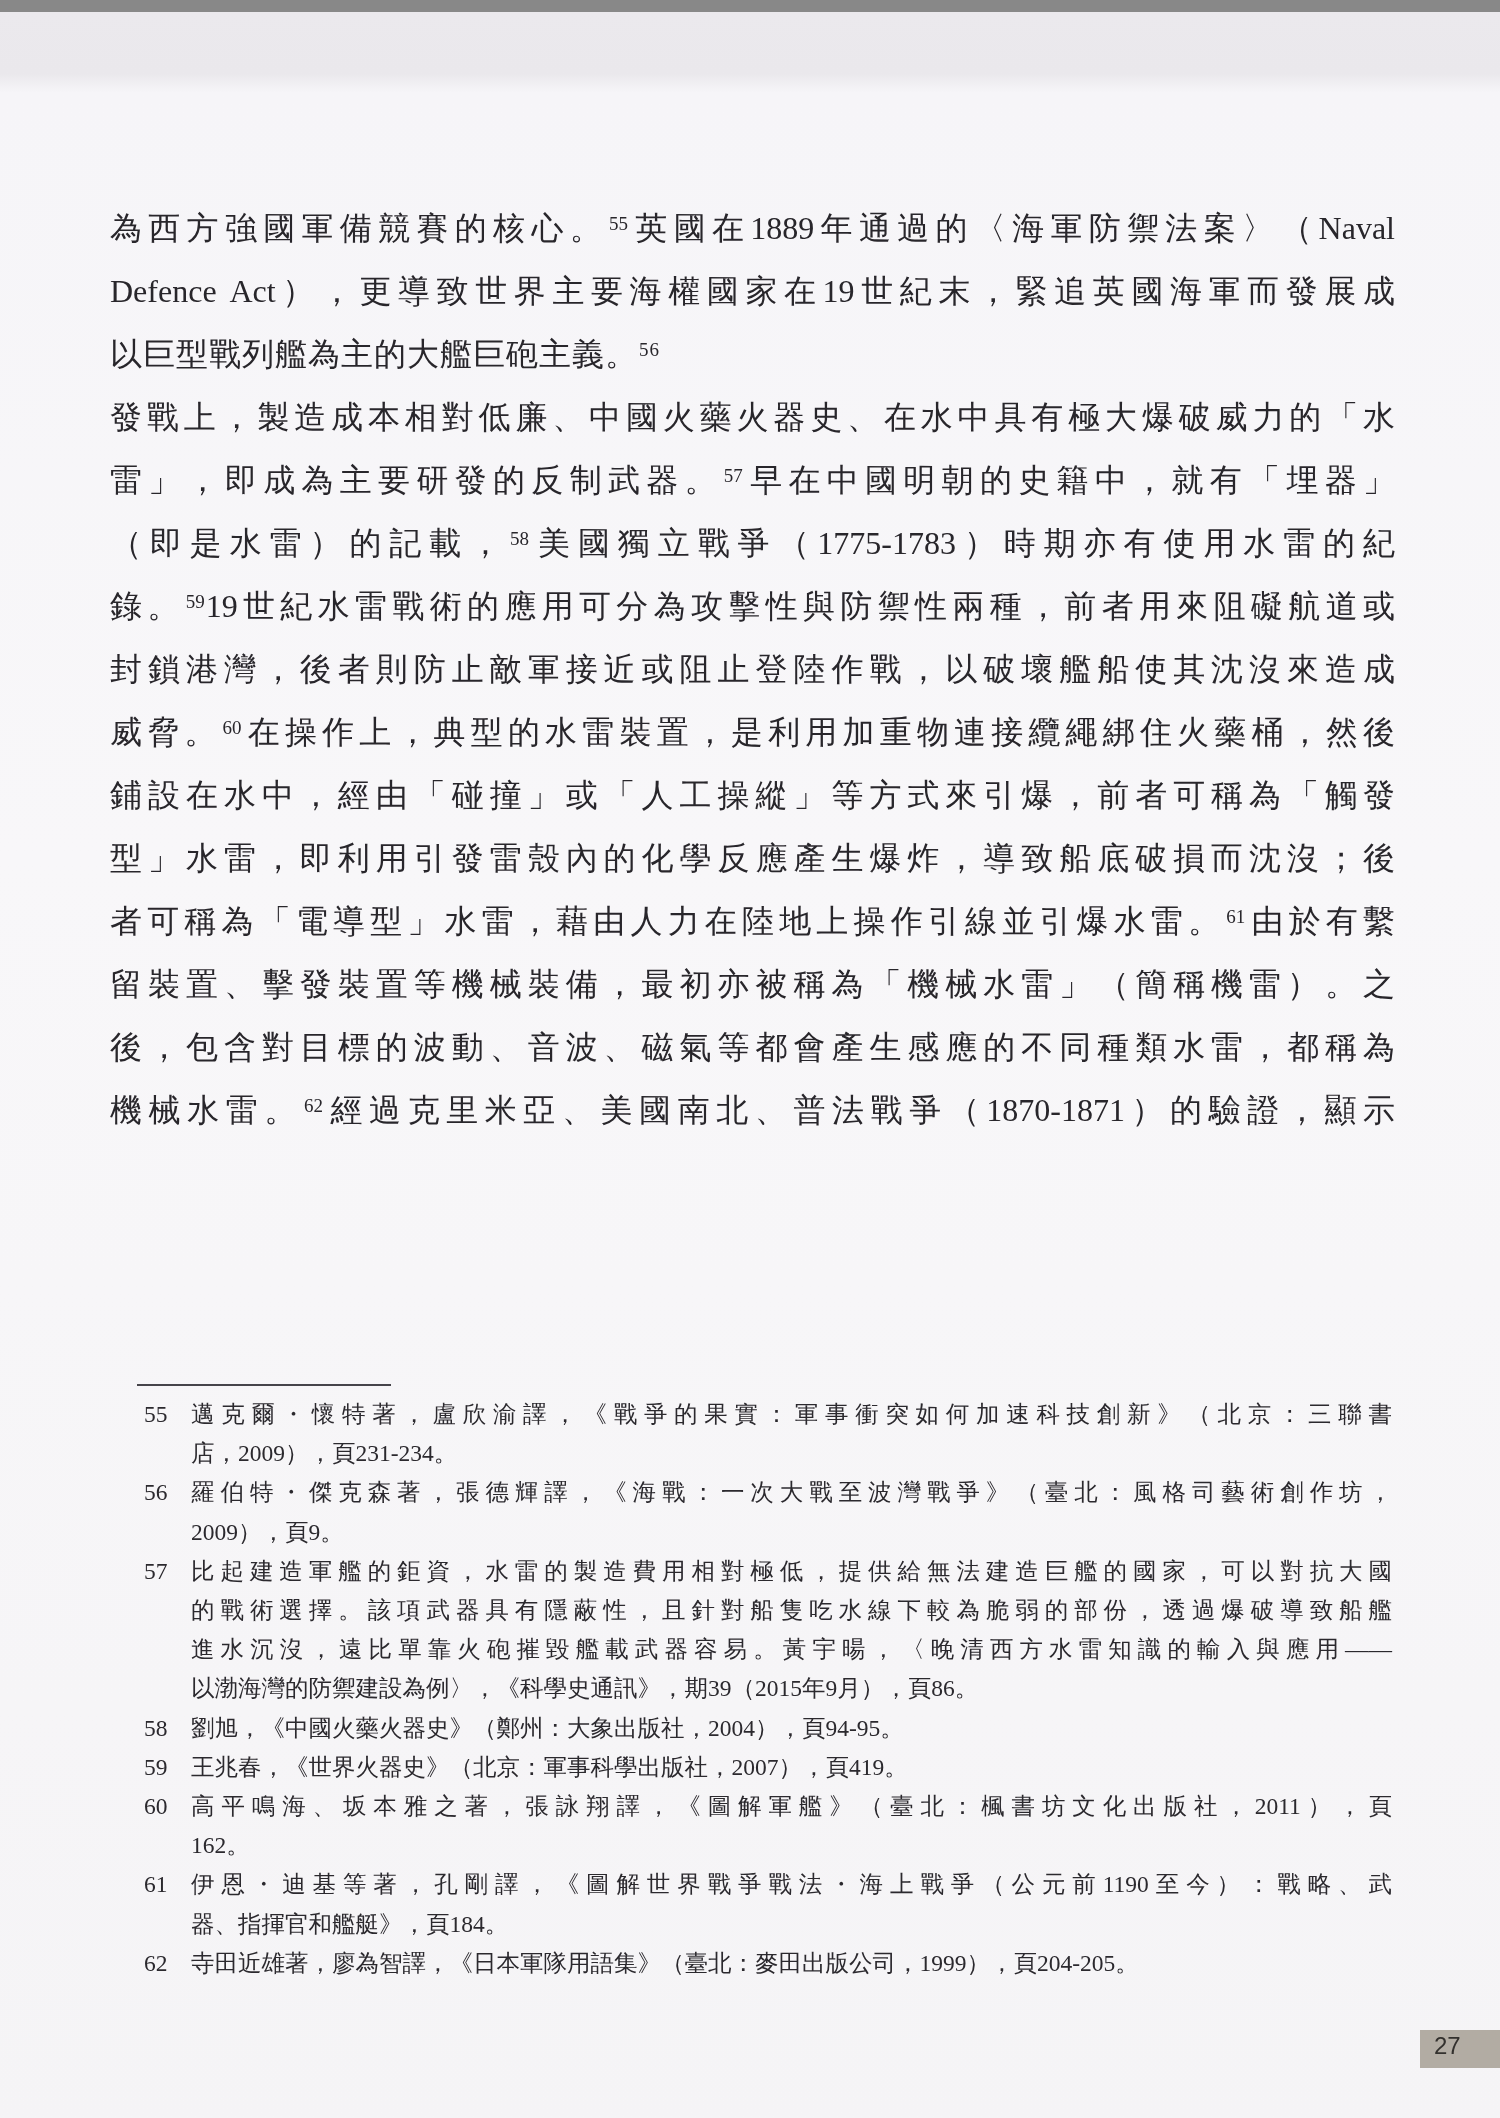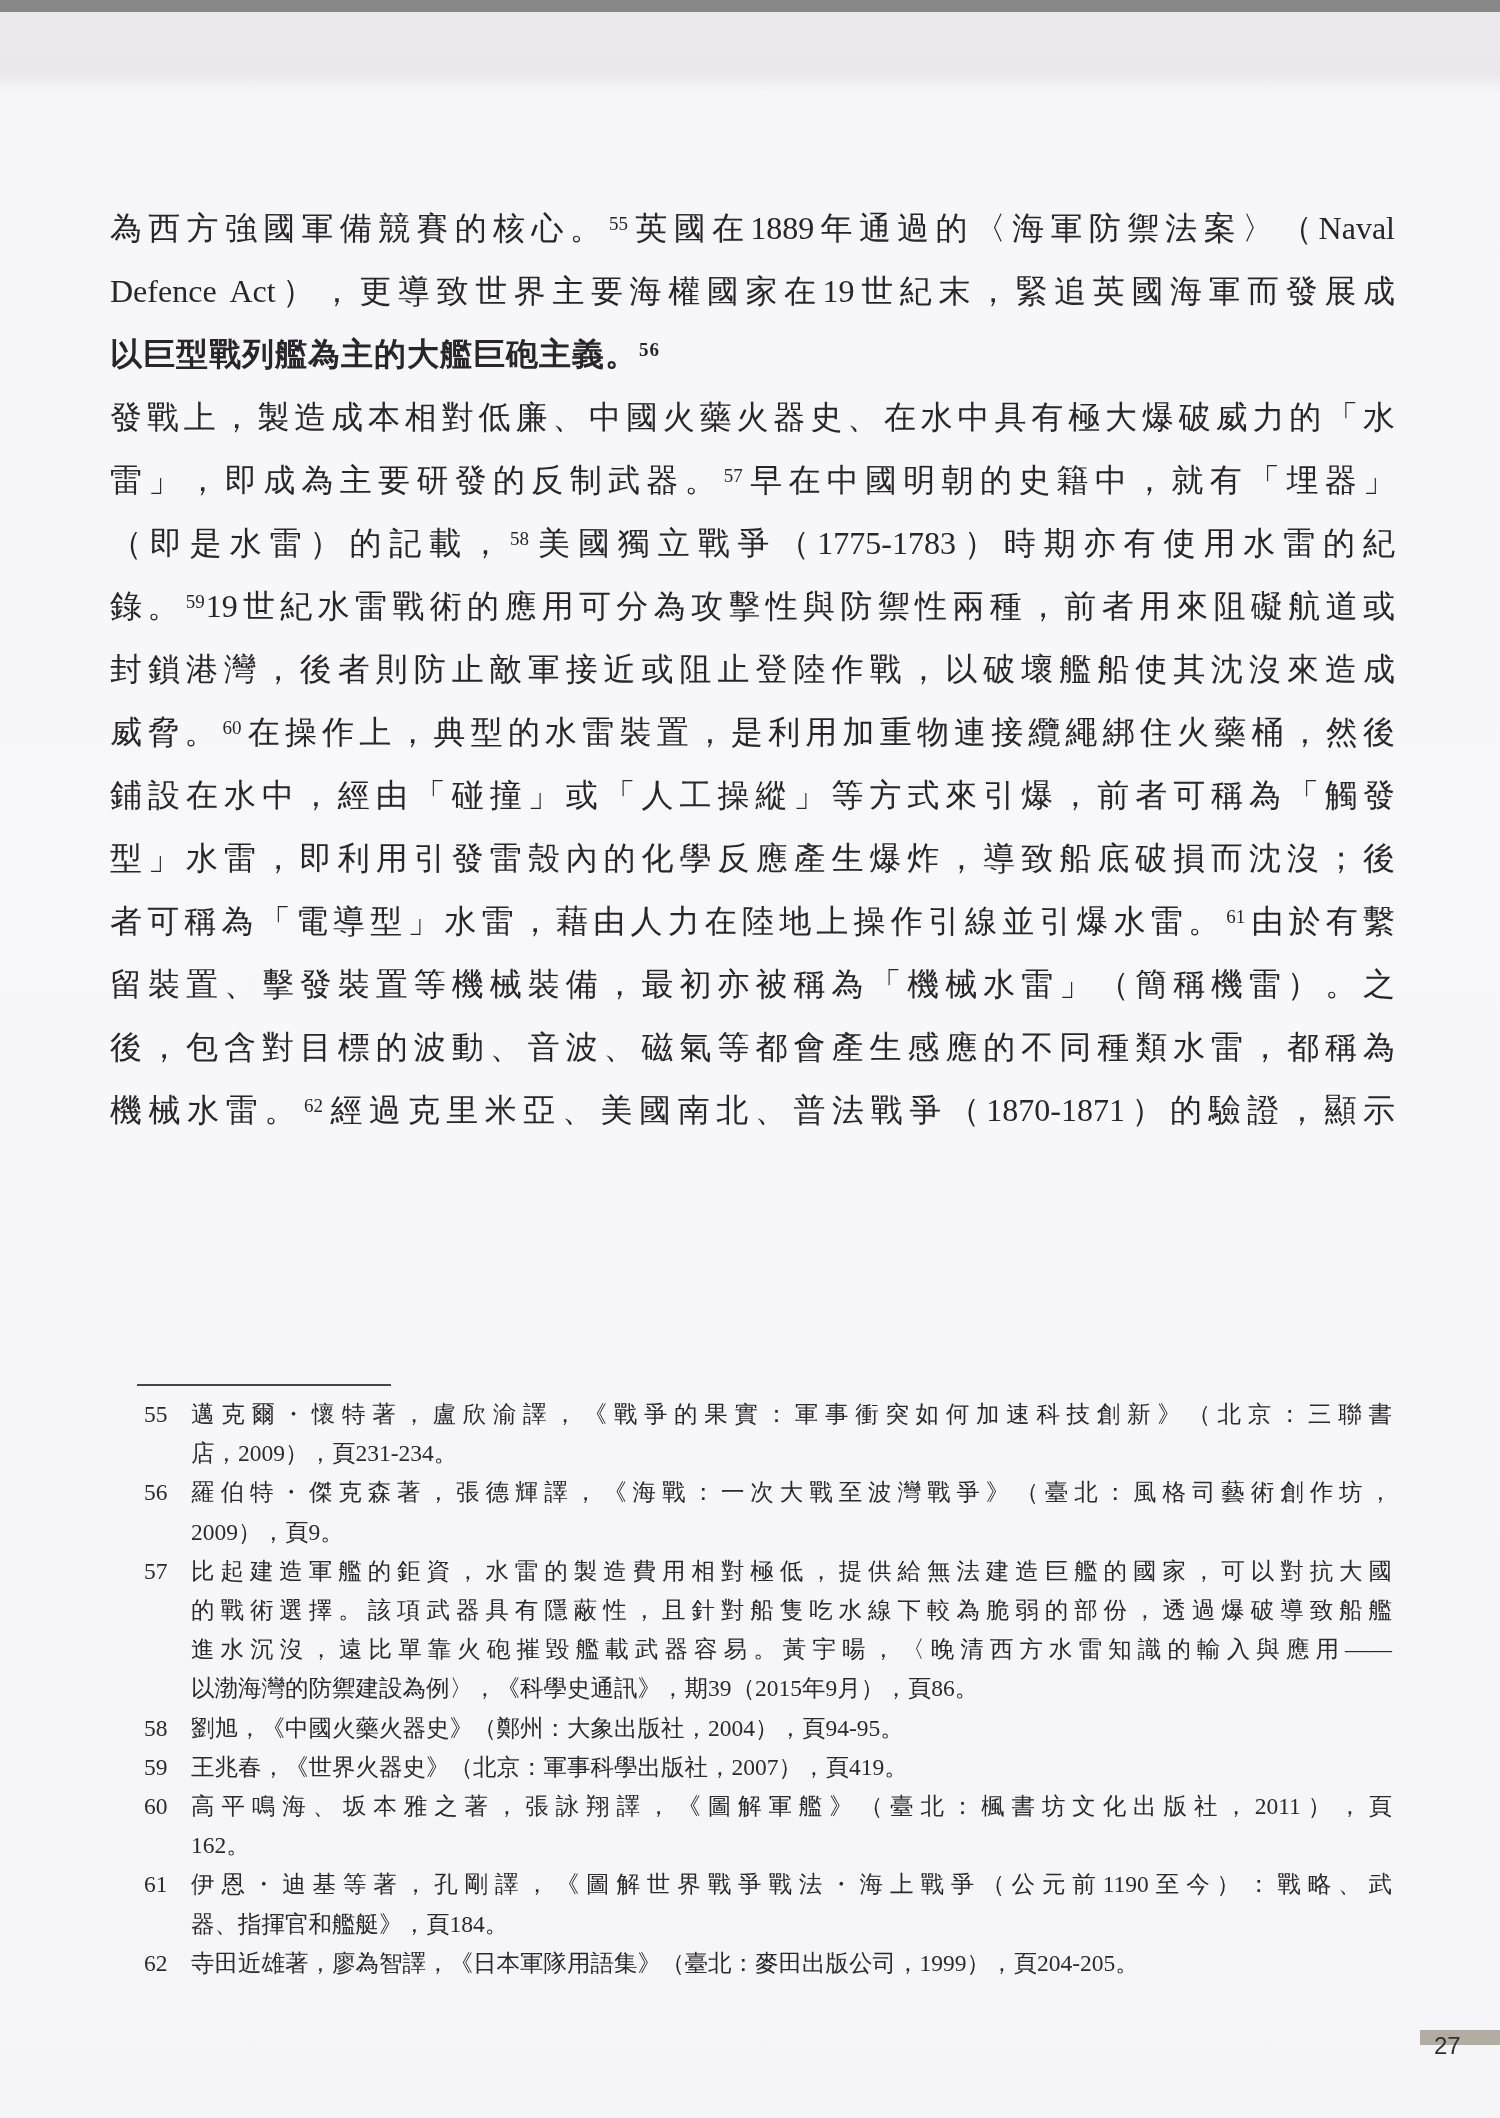--- a/index.html
+++ b/index.html
@@ -11,39 +11,39 @@
     overflow:hidden;
     font-family:"Liberation Serif","DejaVu Serif",serif;
     color:#28262b;
   }
   
   .main-text {
     position:absolute; left:110px; top:185px; width:1285px;
     font-size:32px; line-height:63px;
   }
   .body-line { text-align:justify; text-align-last:justify; height:63px; white-space:normal; }
-  .body-line.short { text-align-last:left; letter-spacing:1px;font-weight:bold; }
+  .body-line.short { text-align-last:left; letter-spacing:1px; }
   .body-line.indent { text-indent:64px; }
   sup.fn-ref { font-size:19px; line-height:0; vertical-align:9px; margin:0 1px; }
   
   .fn-separator {
     position:absolute; left:137px; top:1372px; width:254px;
     border-top:2px solid #46444a; height:0;
   }
   .footnotes {
     position:absolute; left:144px; top:1383px; width:1248px;
     font-size:23.5px; line-height:39.2px; color:#2b292e;
   }
   .fn-item { position:relative; padding-left:47px; }
   .fn-num { position:absolute; left:0; top:0; }
   .fn-line { text-align:justify; text-align-last:justify; }
   .fn-line.fn-last { text-align-last:left; }
   
   .page-num-box {
-    position:absolute; right:0; top:2018px; width:80px; height:15px;
+    position:absolute; right:0; top:2018px; width:80px; height:38px;
     background:#b2aca3; color:#33312e;
     font-family:"Liberation Sans",sans-serif;
     font-size:24px; line-height:31px;
     padding-left:14px; box-sizing:border-box;
   }
 </style>
 </head>
 <body>
 
 <div class="page">

